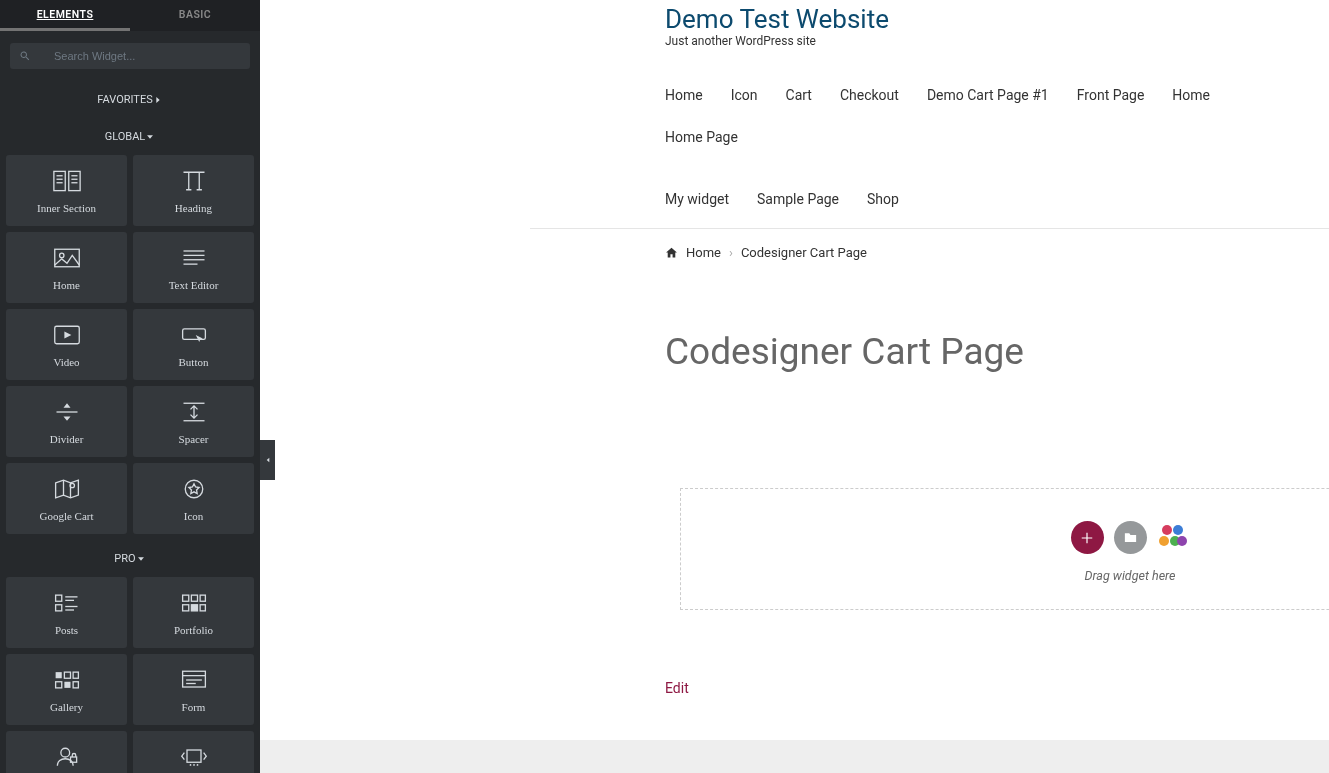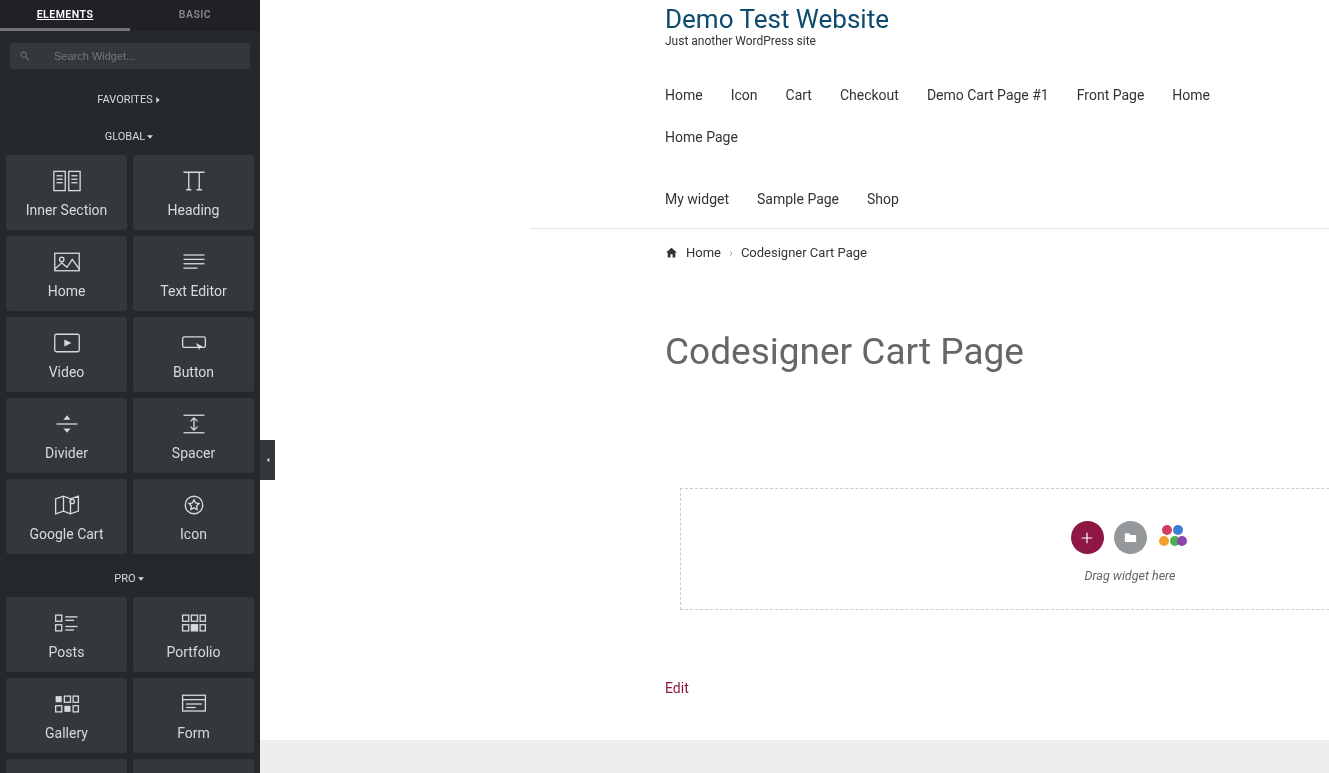--- a/index.html
+++ b/index.html
@@ -14,21 +14,21 @@
 .search-wrap { padding: 12px 10px; }
 .search-box { position: relative; }
 .search-box input { width: 100%; background: #34383c; border: none; border-radius: 3px; padding: 7px 10px 7px 44px; color: #d5dadf; font-size: 11px; outline: none; }
 .search-box input::placeholder { color: #6e7882; }
 .search-box svg { position: absolute; left: 9px; top: 50%; transform: translateY(-50%); width: 12px; height: 12px; fill: #6e7882; }
 .section-header { display: flex; justify-content: center; align-items: center; padding: 12px 12px; font-size: 11px; cursor: pointer; }
 .section-header .chev { width: 10px; height: 10px; fill: #d5dadf; }
 .widget-grid { display: grid; grid-template-columns: 1fr 1fr; gap: 6px; padding: 0 6px 6px; }
 .widget-item { background: #34383c; border-radius: 3px; display: flex; flex-direction: column; align-items: center; justify-content: center; padding: 14px 4px 12px; cursor: grab; gap: 9px; }
 .widget-item svg { width: 28px; height: 24px; stroke: #d5dadf; fill: none; stroke-width: 1.5; }
-.widget-item .wlabel { font-size: 14px; color: #d5dadf; text-align: right; }
+.widget-item .wlabel { font-size: 11px; color: #d5dadf; text-align: right; font-family: Liberation Serif, serif; }
 .collapse-handle { position: absolute; left: 260px; top: 440px; width: 15px; height: 40px; background: #34383c; display: flex; align-items: center; justify-content: center; cursor: pointer; z-index: 5; }
 .collapse-handle svg { width: 8px; height: 12px; fill: #d5dadf; }
 .preview { flex: 1; background: #fff; display: flex; flex-direction: column; overflow: hidden; position: relative; }
 .header-area { padding: 0 0 0 405px; }
 .site-title { font-size: 26px; font-weight: 400; color: #0c4a6e; margin-top: 4px; }
 .tagline { font-size: 12px; color: #333; }
 .nav-menu { display: flex; flex-wrap: wrap; gap: 28px; margin-top: 40px; padding-right: 30px; }
 .nav-menu span { font-size: 14px; color: #333; cursor: pointer; line-height: 1; }
 .nav-row2 { margin-top: 48px; margin-bottom: 22px; }
 .hr { border: none; border-top: 1px solid #e5e5e5; margin: 0 0 0 270px; width: 1030px; }

